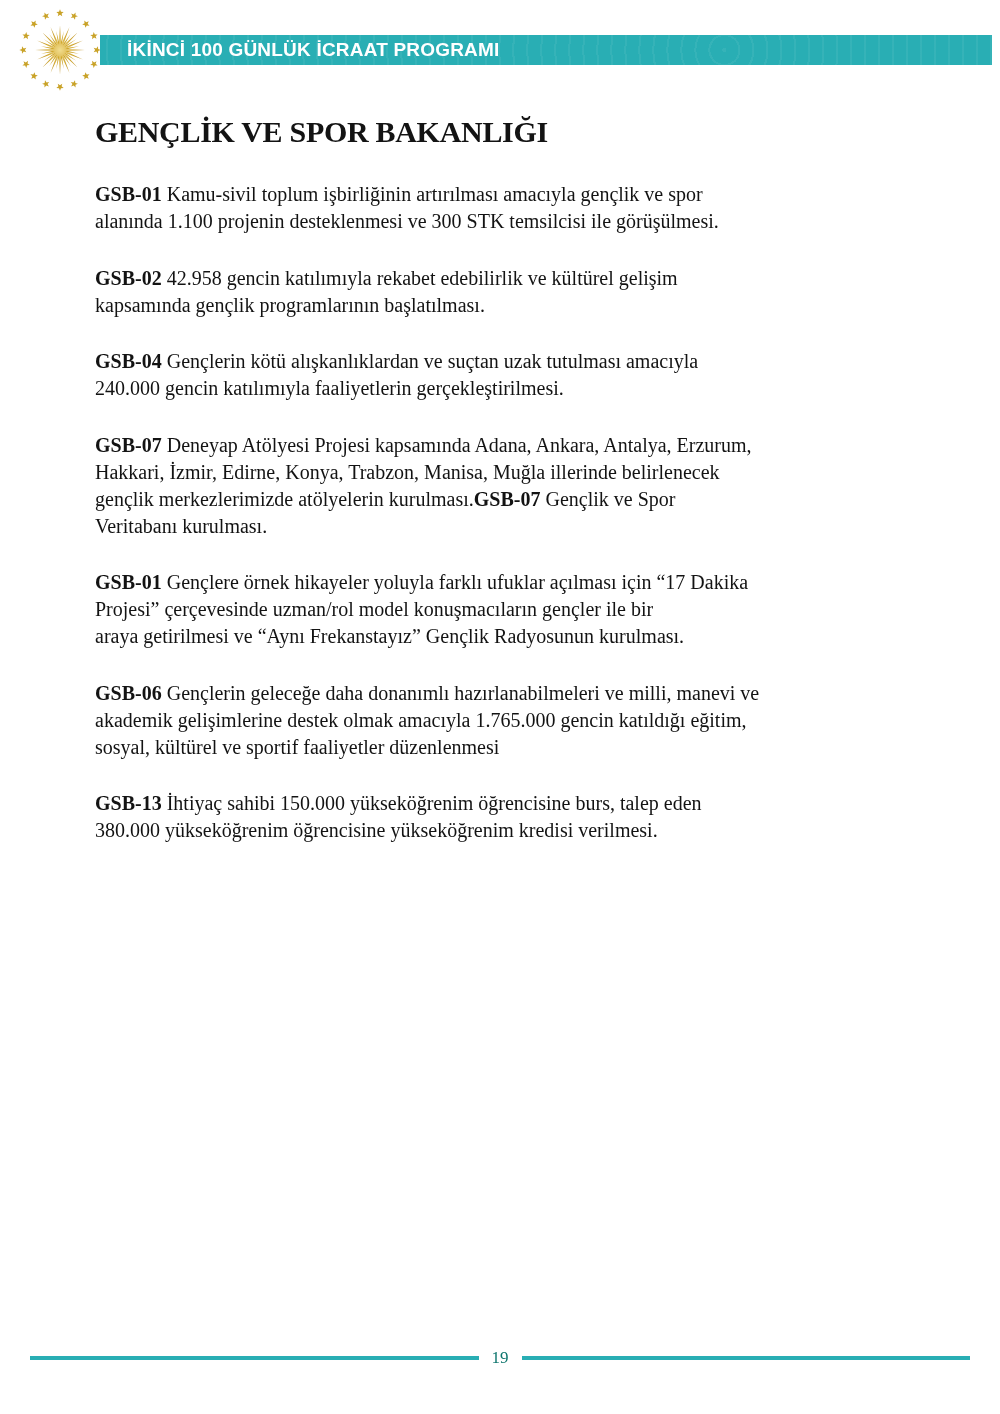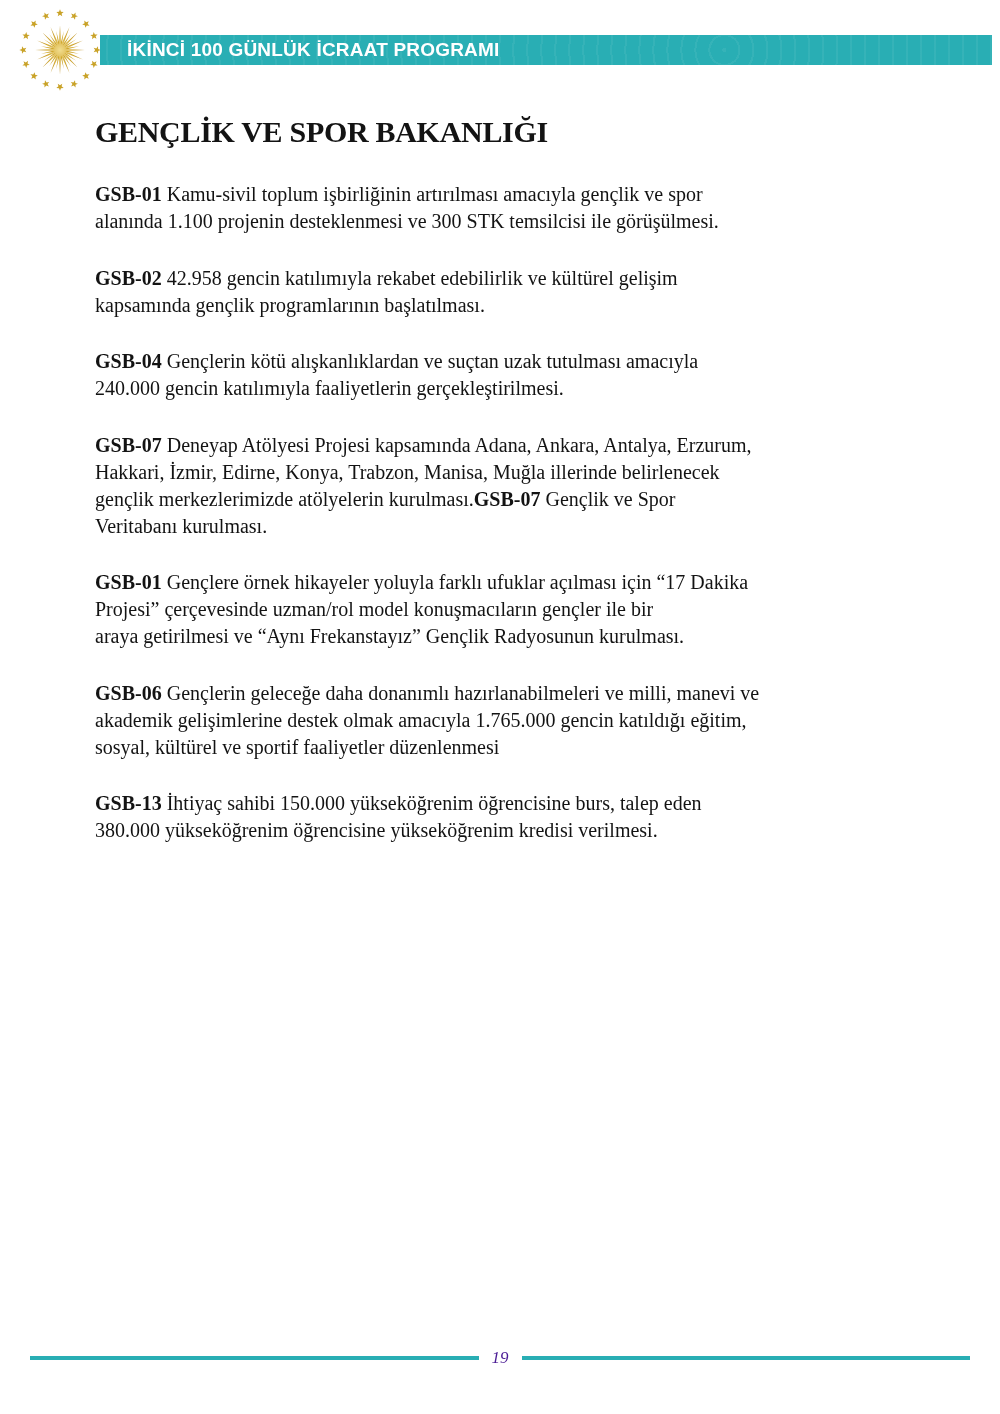--- a/index.html
+++ b/index.html
@@ -74,26 +74,25 @@
     height: 22px;
     display: flex;
     align-items: center;
   }
   .rule {
     flex: 1;
     height: 4px;
     background: #29aeb4;
   }
   .pageno {
-    color: #4c1d95;
+    color: #0f766e;
     font-size: 17px;
     line-height: 22px;
     padding: 0 13px;
     font-family: "Liberation Serif", serif;
-    font-style: italic;
   }
 </style>
 </head>
 <body>
 
 <div class="page">
 
   <svg class="logo" viewBox="0 0 100 100" aria-hidden="true">
     <defs>
       <radialGradient id="sunGrad" cx="50%" cy="50%" r="50%">

